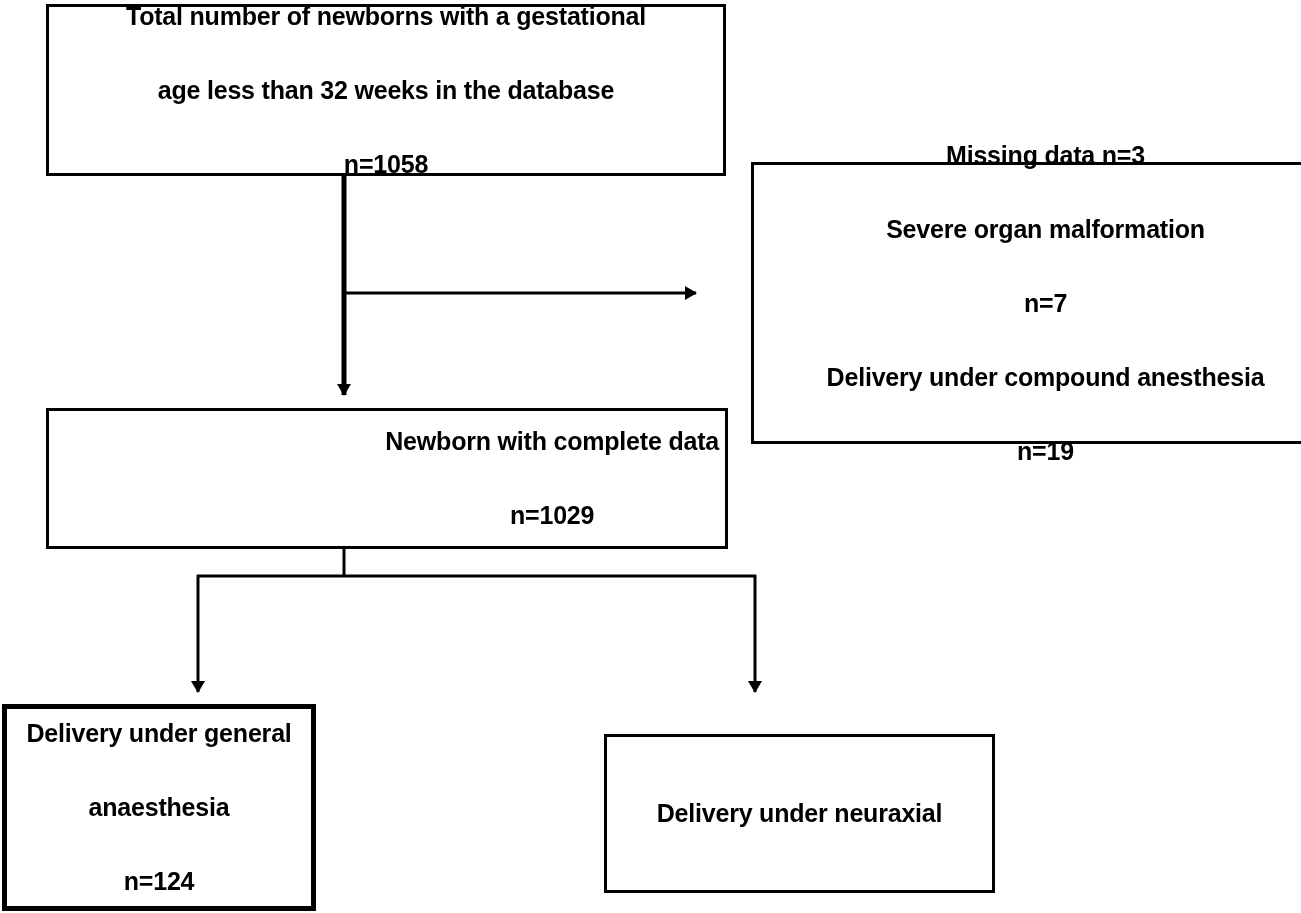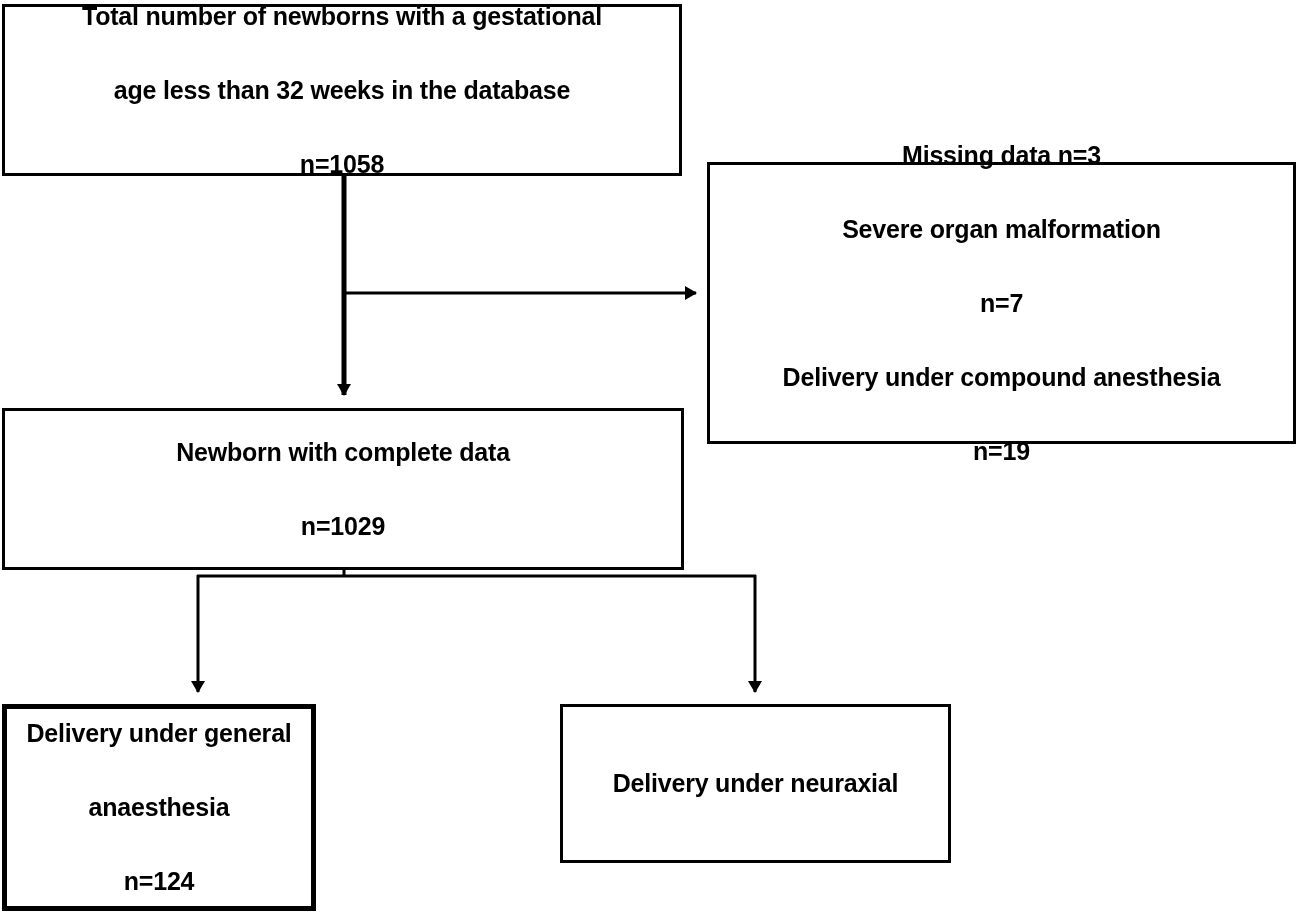--- a/index.html
+++ b/index.html
@@ -26,20 +26,21 @@
     display: flex;
     align-items: center;
     justify-content: center;
     z-index: 2;
   }
   .node.thick {
     border-width: 5px;
   }
   .node.thin {
     border-width: 3px;
+    margin-left: 44px;
   }
   .node-text {
     text-align: center;
     font-weight: bold;
     color: #000000;
     font-size: 25px;
     line-height: 37px;
     letter-spacing: -0.2px;
     padding: 0 6px;
     white-space: pre-line;
@@ -101,34 +102,34 @@
   <div class="node thin" style="left:707px; top:162px; width:589px; height:282px;">
     <div class="node-text">
       <span class="nline">Missing data   n=3</span>
       <span class="nline">Severe organ malformation</span>
       <span class="nline">n=7</span>
       <span class="nline">Delivery under compound anesthesia</span>
       <span class="nline">n=19</span>
     </div>
   </div>
 
-  <div class="node thin" style="left:2px; top:408px; width:682px; height:162px;">
+  <div class="node thin" style="left:2px; top:408px; width:682px; height:141px;justify-content:flex-end;">
     <div class="node-text">
       <span class="nline">Newborn with complete data</span>
       <span class="nline">n=1029</span>
     </div>
   </div>
 
   <div class="node thick" style="left:2px; top:704px; width:314px; height:207px;">
     <div class="node-text">
       <span class="nline">Delivery under general</span>
       <span class="nline">anaesthesia</span>
       <span class="nline">n=124</span>
     </div>
   </div>
 
-  <div class="node thin" style="left:560px; top:704px; width:391px; height:159px;">
+  <div class="node thin" style="left:560px; top:734px; width:391px; height:159px;">
     <div class="node-text">
       <span class="nline">Delivery under neuraxial</span>
     </div>
   </div>
 
 </div>
 
 </body></html>

